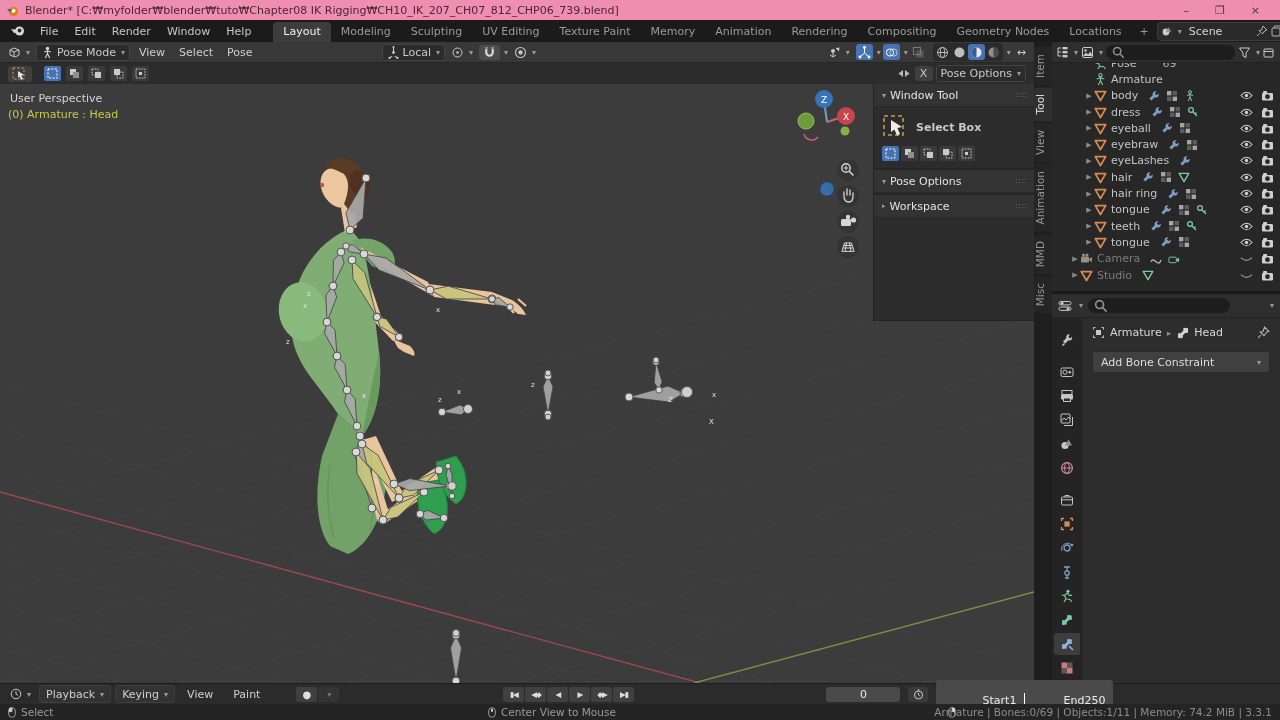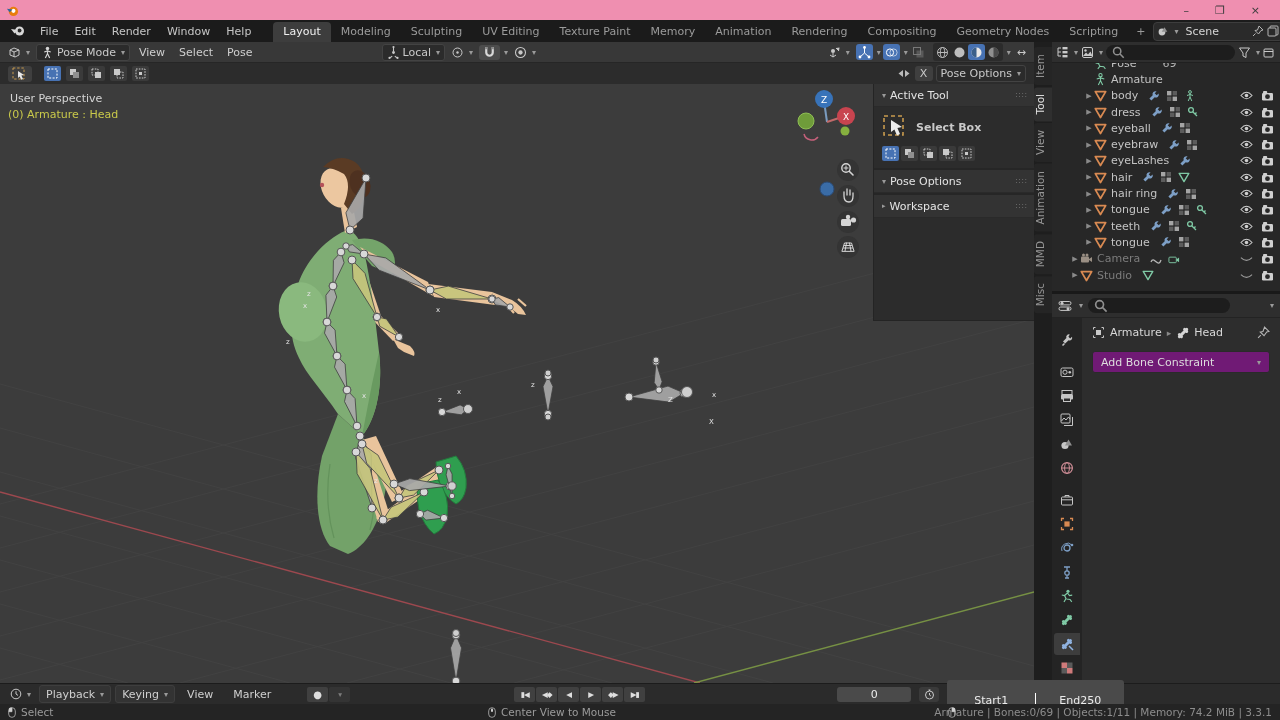--- a/index.html
+++ b/index.html
@@ -93,38 +93,38 @@
   #prop-tabs{width:30px;background:#242424;display:flex;flex-direction:column;align-items:center;padding-top:10px;box-sizing:border-box;}
   .ptab{width:26px;height:22px;display:flex;align-items:center;justify-content:center;border-radius:3px 0 0 3px;margin:1px 0;}
   .ptab .ic{width:14px;height:14px;}
   .ptab.active{background:#3d3d3d;}
   .ptab.gap{margin-top:9px;}
   #prop-content{flex:1;padding:8px 10px;min-width:0;}
   #breadcrumb{display:flex;align-items:center;gap:5px;color:#d8d8d8;}
   #breadcrumb .ic{width:13px;height:13px;}
   #breadcrumb .sep{color:#8a8a8a;font-size:9px;}
   #breadcrumb .pin{margin-left:auto;}
-  #add-constraint{margin-top:12px;height:20px;background:#701a75;border:1px solid #2a2a2a;border-radius:3px;
+  #add-constraint{margin-top:12px;height:20px;background:#404040;border:1px solid #2a2a2a;border-radius:3px;
                   display:flex;align-items:center;padding:0 8px;color:#dddddd;}
   #add-constraint .chev{margin-left:auto;}
   
   #timeline{position:absolute;left:0;top:683px;width:1280px;height:21px;background:#2b2b2b;border-top:1px solid #1c1c1c;
             display:flex;align-items:center;padding:0 6px;box-sizing:border-box;gap:4px;}
   #timeline .hbtn .ic{width:12px;height:12px;}
   .tl-menu{padding:0 6px;display:flex;align-items:center;gap:3px;color:#cfcfcf;height:16px;border-radius:3px;background:#333;border:1px solid #3e3e3e;}
   .tl-plain{padding:0 8px;color:#cfcfcf;}
   #transport{display:flex;gap:1px;margin-left:160px;}
   .tr-btn{min-width:17px;height:15px;background:#404040;border-radius:2px;display:flex;align-items:center;justify-content:center;
           color:#dedede;font-size:7.5px;padding:0 2px;letter-spacing:-1px;}
   #rec-grp{display:flex;gap:1px;margin-left:24px;}
   #frame-field{margin-left:188px;width:74px;height:15px;background:#4a4a4a;border-radius:3px;display:flex;align-items:center;justify-content:center;color:#ececec;}
   #sw-btn{width:20px;height:15px;background:#3a3a3a;border-radius:3px;display:flex;align-items:center;justify-content:center;margin-left:4px;}
   #sw-btn .ic{width:11px;height:11px;}
   #range-grp{display:flex;margin-left:4px;background:#4a4a4a;border-radius:3px;overflow:hidden;}
-  .range-cell{width:72px;height:15px;display:flex;align-items:center;justify-content:center;padding:0 8px;color:#ececec;margin-top:13px;}
+  .range-cell{width:72px;height:15px;display:flex;align-items:center;justify-content:flex-end;padding:0 8px;color:#ececec;margin-top:13px;}
   .range-cell + .range-cell{border-left:1px solid #ffffff;}
   
   #statusbar{position:absolute;left:0;top:704px;width:1280px;height:16px;background:#242424;display:flex;align-items:center;
              font-size:10.5px;color:#9b9b9b;box-sizing:border-box;padding:0 8px;}
   .hint{display:flex;align-items:center;gap:5px;position:absolute;top:0;height:16px;}
   .hint .ic{width:8px;height:11px;}
   #status-stats{margin-left:auto;color:#8d8d8d;}
 </style>
 </head>
 <body>
@@ -132,20 +132,21 @@
 <div id="app">
 
   <div id="titlebar">
     <span class="ic">
       <svg viewBox="0 0 14 14">
           <circle cx="8" cy="8" r="5" fill="#e87d0d"></circle>
           <circle cx="8" cy="7.4" r="2.2" fill="#fff"></circle>
           <path d="M1 5l6 1-3 3z" fill="#2d65a0"></path>
         </svg>
     </span>
+    <span id="win-title">Blender* [C:₩myfolder₩blender₩tuto₩Chapter08 IK Rigging₩CH10_IK_207_CH07_812_CHP06_739.blend]</span>
     <span id="win-controls">
       <span>–</span>
       <span>❐</span>
       <span>×</span>
     </span>
   </div>
 
   <div id="menubar">
     <span class="ic logo">
       <svg viewBox="0 0 16 13">
@@ -165,21 +166,21 @@
         <div class="ws-tab active">Layout</div>
         <div class="ws-tab">Modeling</div>
         <div class="ws-tab">Sculpting</div>
         <div class="ws-tab">UV Editing</div>
         <div class="ws-tab">Texture Paint</div>
         <div class="ws-tab">Memory</div>
         <div class="ws-tab">Animation</div>
         <div class="ws-tab">Rendering</div>
         <div class="ws-tab">Compositing</div>
         <div class="ws-tab">Geometry Nodes</div>
-        <div class="ws-tab">Scripting</div>
+        <div class="ws-tab">Locations</div>
         <div class="ws-tab add">+</div>
       </div>
     <div id="scene-widgets">
       <div class="id-widget">
         <span class="ic">
             <svg viewBox="0 0 12 12">
               <circle cx="5" cy="7" r="3.4" fill="#c9c9c9"></circle>
               <path d="M7.5 2.2l2.8 4.6H4.7z" fill="#8f8f8f"></path>
             </svg>
           </span>
@@ -598,21 +599,21 @@
             </g>
           </g>
         </svg>
         <div id="vp-overlay-1">User Perspective</div>
         <div id="vp-overlay-2">(0) Armature : Head</div>
 
         
         <div id="npanel">
           <div class="np-head">
             <span class="chev">▾</span>
-            <span>Active Tool</span>
+            <span>Window Tool</span>
             <span class="grip">∷∷</span>
           </div>
           <div class="np-body">
             <div id="tool-big">
               <span class="ic">
                   <svg viewBox="0 0 26 26">
                     <rect x="2" y="2" width="19" height="19" fill="none" stroke="#c79a4e" stroke-width="1.6" stroke-dasharray="4 3"></rect>
                     <path d="M9 6l11 7-4.6 1L18 20l-3 1.4-2.6-6L9 18z" fill="#ececec"></path>
                   </svg>
                 </span>
@@ -1422,21 +1423,21 @@
     <div id="tl-menus" class="row" style="gap:4px">
         <div class="tl-menu">
           <span>Playback</span>
           <span class="chev">▾</span>
         </div>
         <div class="tl-menu">
           <span>Keying</span>
           <span class="chev">▾</span>
         </div>
         <div class="tl-plain"><span>View</span></div>
-        <div class="tl-plain"><span>Marker</span></div>
+        <div class="tl-plain"><span>Paint</span></div>
       </div>
     <div id="rec-grp">
       <span class="tr-btn" style="font-size:10px;letter-spacing:0">●</span>
       <span class="tr-btn" style="opacity:.45">▾</span>
     </div>
     <div id="transport">
         <span class="tr-btn">▮◀</span>
         <span class="tr-btn">◀◆</span>
         <span class="tr-btn">◀</span>
         <span class="tr-btn">▶</span>

